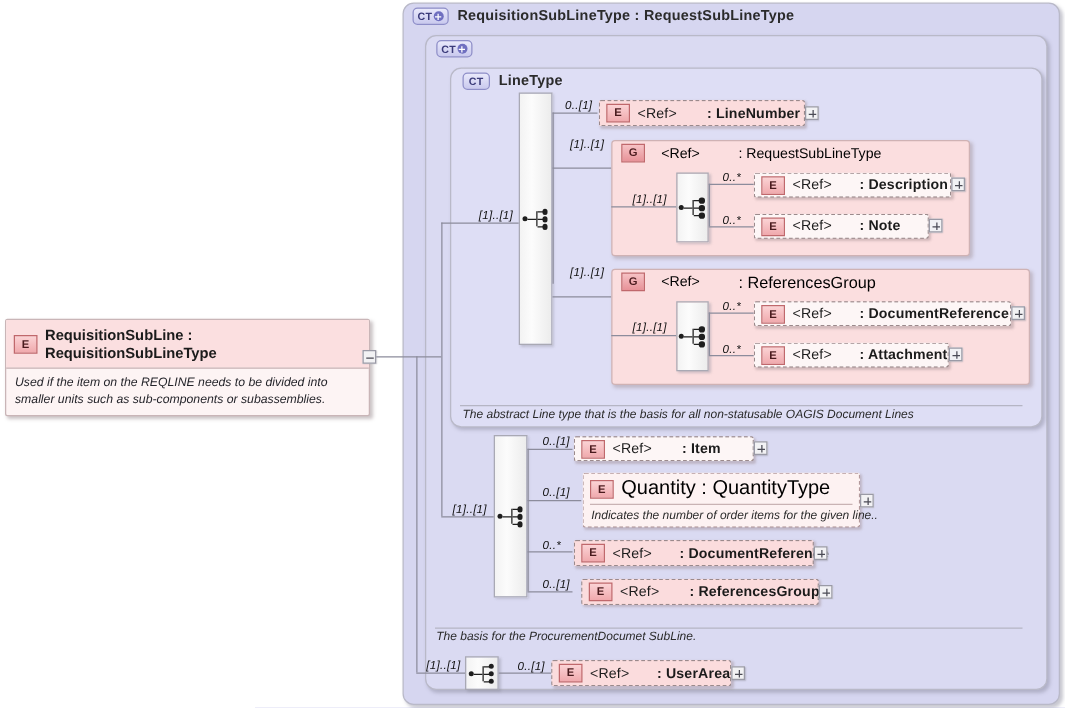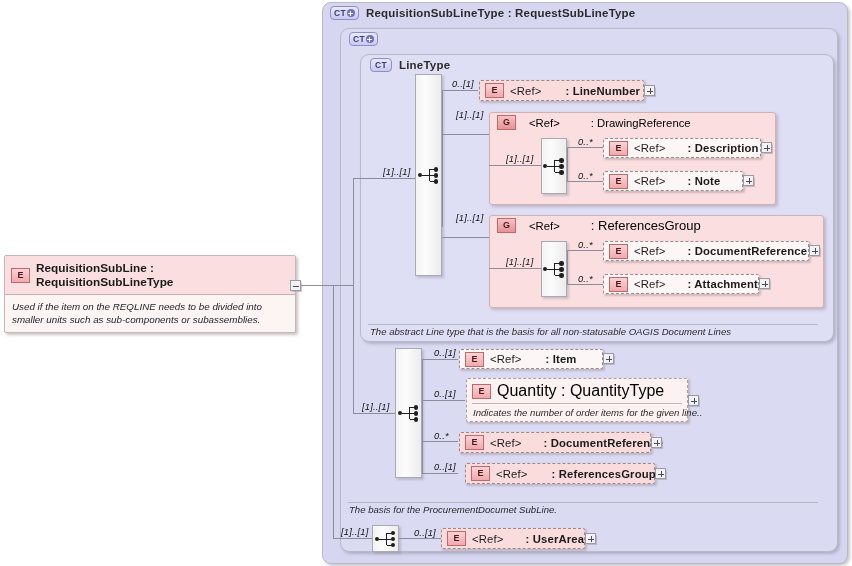--- a/index.html
+++ b/index.html
@@ -260,21 +260,21 @@
     <span class="lbl ref">&lt;Ref&gt;</span>
     <span class="lbl" style="margin-left:24px;">: LineNumber</span>
   </div>
   <div class="expander plus" style="left:644px; top:85px;"></div>
 
   <div class="grouppanel" style="left:489px; top:112px; width:287px; height:93px;"></div>
   <div class="card" style="left:456px; top:110px;">[1]..[1]</div>
   <div class="cthdr" style="left:497px; top:115px;">
     <span class="badge-g">G</span>
     <span class="lbl ref" style="font-size:11.3px;">&lt;Ref&gt;</span>
-    <span class="lbl" style="font-size:11.3px; margin-left:24px;">: DrawingReference</span>
+    <span class="lbl" style="font-size:11.3px; margin-left:24px;">: RequestSubLineType</span>
   </div>
 
   <div class="ln h" style="left:489px; top:165px; width:52px;"></div>
   <div class="card" style="left:506px; top:154px;">[1]..[1]</div>
   <div class="comp" style="left:541px; top:138px; width:26px; height:56px;">
     <span class="seqicon">
       <i class="dotL"></i>
         <i class="hbar"></i>
         <i class="vbar"></i>
       <i class="a1"></i>

